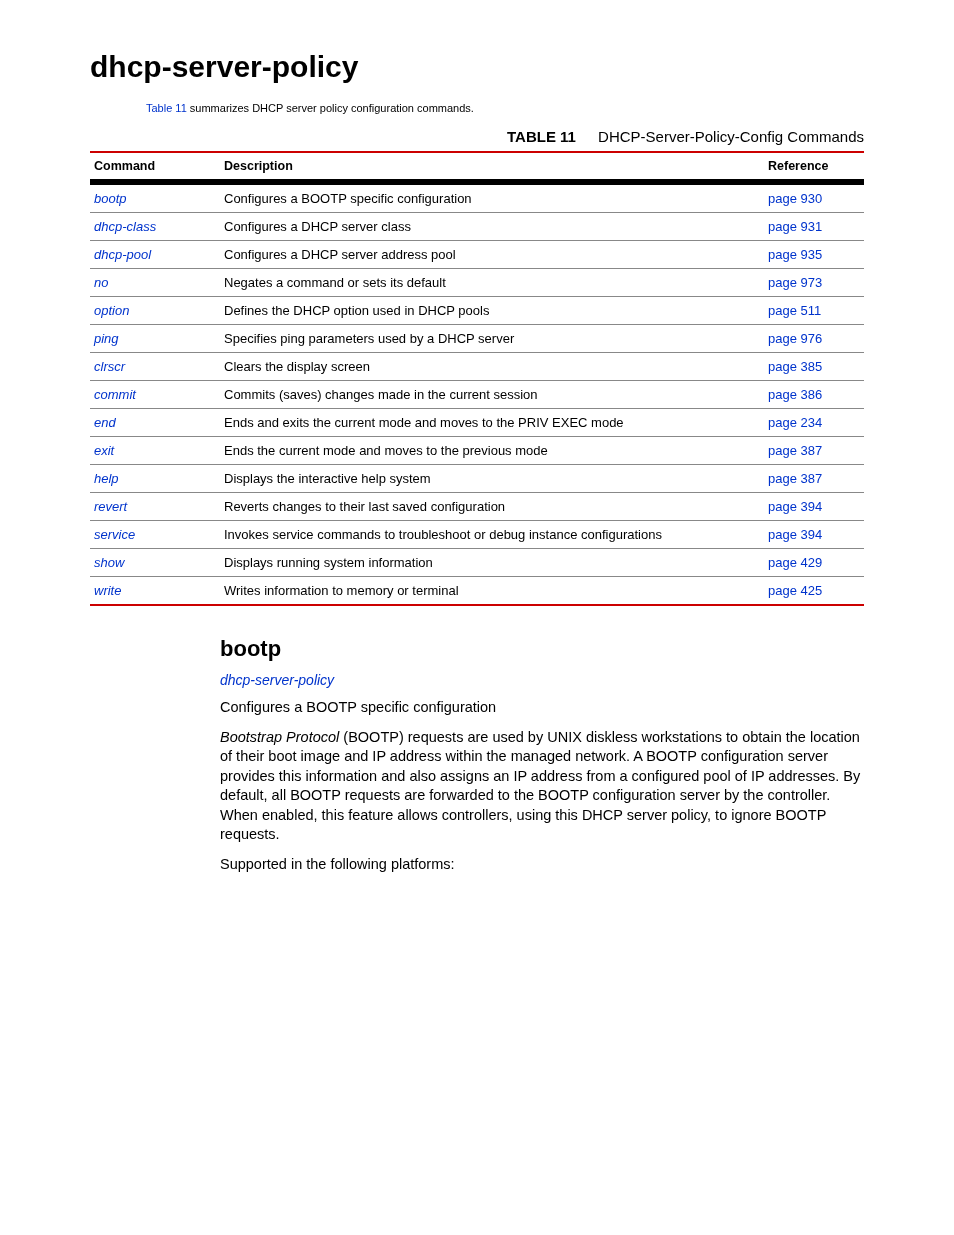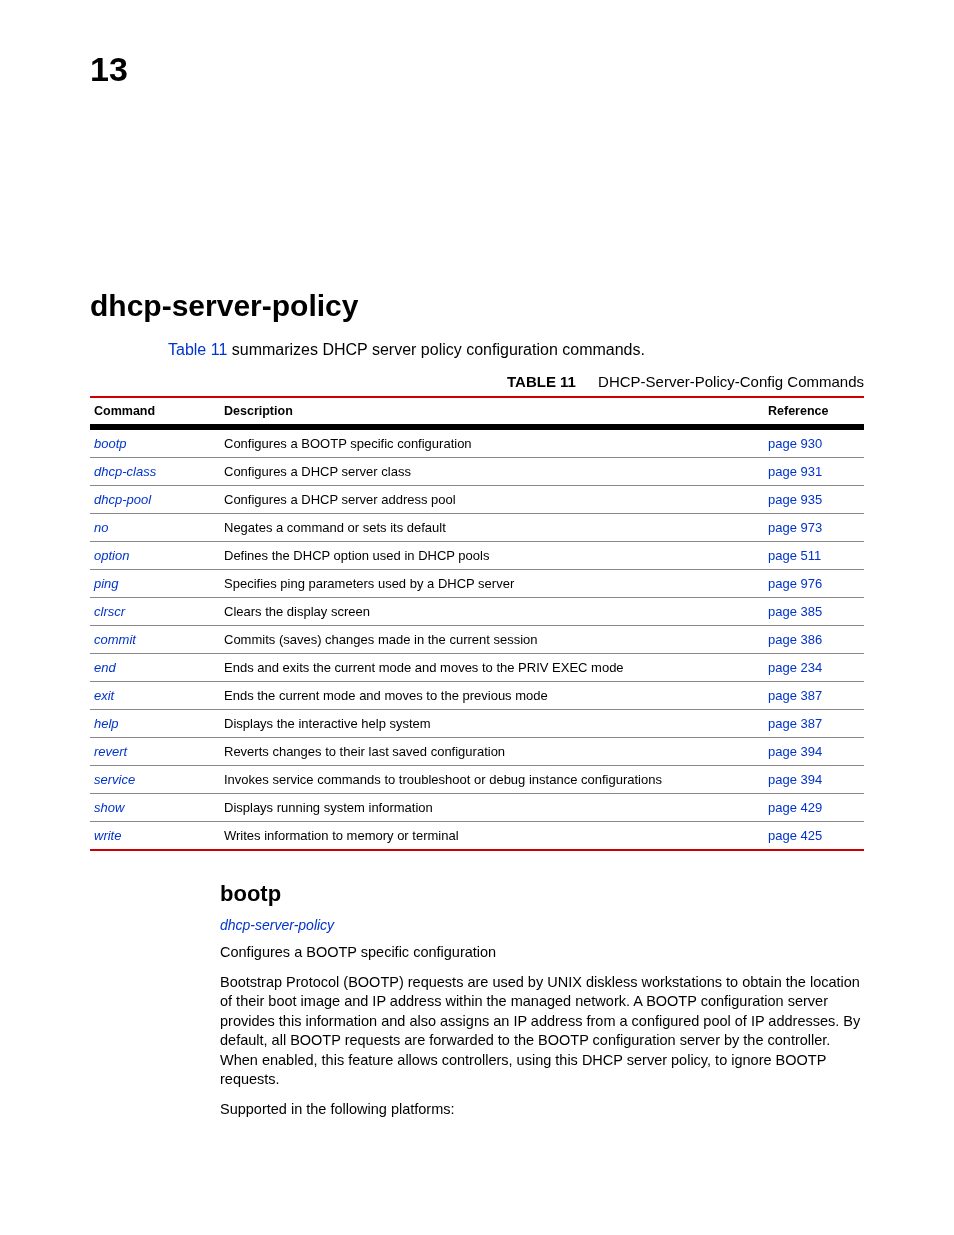--- a/index.html
+++ b/index.html
@@ -18,22 +18,22 @@
     font-size: 34px;
     font-weight: bold;
     margin-bottom: 200px;
   }
   .h1 {
     font-size: 30px;
     font-weight: bold;
     margin: 0 0 18px 0;
   }
   .intro {
-    margin-left: 78px;
-    font-size: 16px;
+    margin-left: 56px;
+    font-size: 11px;
     margin-bottom: 14px;
   }
   .link { color: #0033cc; }
   .cmd-link { color: #0033cc; font-style: italic; }
   .table-caption {
     font-size: 15px;
     margin-bottom: 6px;
     text-align: right;
   }
   .table-caption .lbl { font-weight: bold; margin-right: 18px; }
@@ -61,28 +61,27 @@
   table.cmd tbody tr:last-child td {
     border-bottom: 2px solid #cc0000;
   }
   table.cmd col.c1 { width: 130px; }
   table.cmd col.c2 { }
   table.cmd col.c3 { width: 100px; }
   .section-body { margin-left: 130px; }
   .h2 { font-size: 22px; font-weight: bold; margin: 30px 0 10px 0; }
   .parent-link { font-size: 14px; font-style: italic; color:#0033cc; margin-bottom: 10px; }
   .p { font-size: 14.5px; line-height: 1.35; margin: 10px 0; }
-  .ital { }
+  .ital { font-style: italic; }
 </style>
 </head>
 <body>
 
 <div class="page">
 
-  <div class="chapter-num">13</div>
 
   <h1 class="h1">dhcp-server-policy</h1>
 
   <div class="intro">
     <span class="link">Table 11</span><span> summarizes DHCP server policy configuration commands.</span>
   </div>
 
   <div class="table-caption">
     <span class="lbl">TABLE 11</span>
     <span>DHCP-Server-Policy-Config Commands</span>

